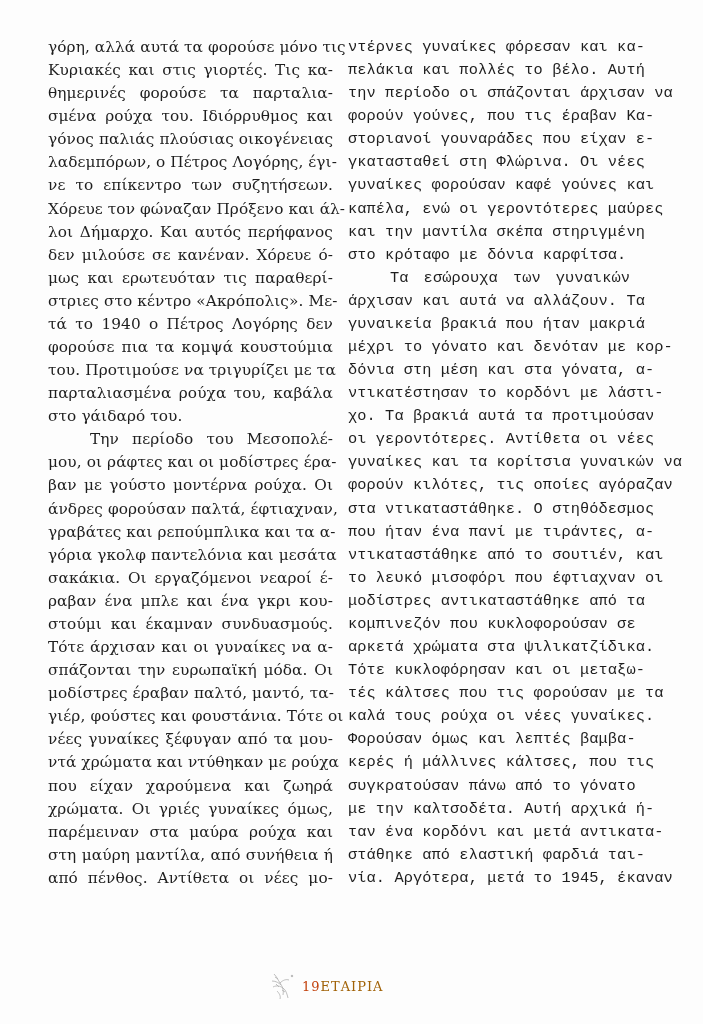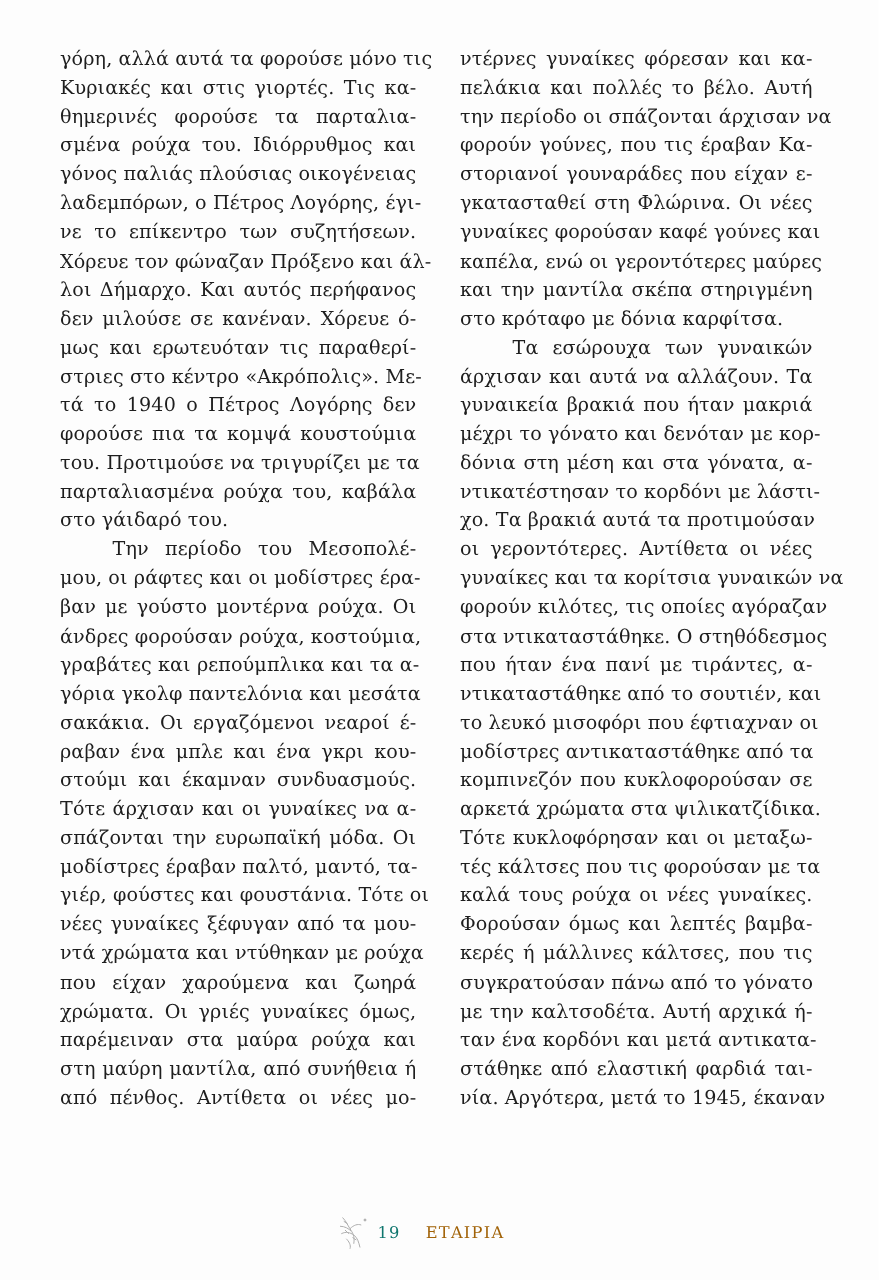--- a/index.html
+++ b/index.html
@@ -5,37 +5,37 @@
   html, body { margin: 0; padding: 0; background: #ffffff; }
   body { width: 703px; height: 1024px; position: relative; overflow: hidden; }
   .page { position: absolute; left: 0; top: 0; width: 703px; height: 1024px; background: #fdfdfd; }
   .column {
     position: absolute; top: 36px;
     font-family: "DejaVu Serif", "Liberation Serif", serif;
     font-size: 15.3px; line-height: 23.08px; color: #1e1e1e;
     letter-spacing: 0.1px;
   }
   .col-left { left: 48px; width: 285px; }
-  .col-right { left: 368px; width: 282px; }
+  .col-right { left: 348px; width: 282px; font-family: Liberation Mono, monospace; }
   .line {
     display: block; height: 23.08px; white-space: nowrap;
     text-align: justify; text-align-last: justify; overflow: visible;
   }
   .line.last { text-align-last: left; }
   .line.indent { padding-left: 42px; }
   .footer {
     position: absolute; left: 268px; top: 970px; height: 32px;
     display: flex; align-items: center;
   }
   .ornament { width: 28px; height: 30px; margin-right: 6px; }
   .footer-text {
     font-family: "DejaVu Serif", "Liberation Serif", serif;
     font-size: 13px; letter-spacing: 1px; color: #a16207;
   }
-  .footer-page { margin-right: 20px; color: #0f766e; }
+  .footer-page { margin-right: 0; color: #c2410c; }
 </style>
 </head>
 <body>
 
 <div class="page">
   <div class="column col-left" id="col-left">
       <span class="line">γόρη, αλλά αυτά τα φορούσε μόνο τις</span>
       <span class="line">Κυριακές και στις γιορτές. Τις κα-</span>
       <span class="line">θημερινές φορούσε τα παρταλια-</span>
       <span class="line">σμένα ρούχα του. Ιδιόρρυθμος και</span>
@@ -48,21 +48,21 @@
       <span class="line">μως και ερωτευόταν τις παραθερί-</span>
       <span class="line">στριες στο κέντρο «Ακρόπολις». Με-</span>
       <span class="line">τά το 1940 ο Πέτρος Λογόρης δεν</span>
       <span class="line">φορούσε πια τα κομψά κουστούμια</span>
       <span class="line">του. Προτιμούσε να τριγυρίζει με τα</span>
       <span class="line">παρταλιασμένα ρούχα του, καβάλα</span>
       <span class="line last">στο γάιδαρό του.</span>
       <span class="line indent">Την περίοδο του Μεσοπολέ-</span>
       <span class="line">μου, οι ράφτες και οι μοδίστρες έρα-</span>
       <span class="line">βαν με γούστο μοντέρνα ρούχα. Οι</span>
-      <span class="line">άνδρες φορούσαν ρούχα, κοστούμια,</span>
+      <span class="line">άνδρες φορούσαν παλτά, έφτιαχναν,</span>
       <span class="line">γραβάτες και ρεπούμπλικα και τα α-</span>
       <span class="line">γόρια γκολφ παντελόνια και μεσάτα</span>
       <span class="line">σακάκια. Οι εργαζόμενοι νεαροί έ-</span>
       <span class="line">ραβαν ένα μπλε και ένα γκρι κου-</span>
       <span class="line">στούμι και έκαμναν συνδυασμούς.</span>
       <span class="line">Τότε άρχισαν και οι γυναίκες να α-</span>
       <span class="line">σπάζονται την ευρωπαϊκή μόδα. Οι</span>
       <span class="line">μοδίστρες έραβαν παλτό, μαντό, τα-</span>
       <span class="line">γιέρ, φούστες και φουστάνια. Τότε οι</span>
       <span class="line">νέες γυναίκες ξέφυγαν από τα μου-</span>

